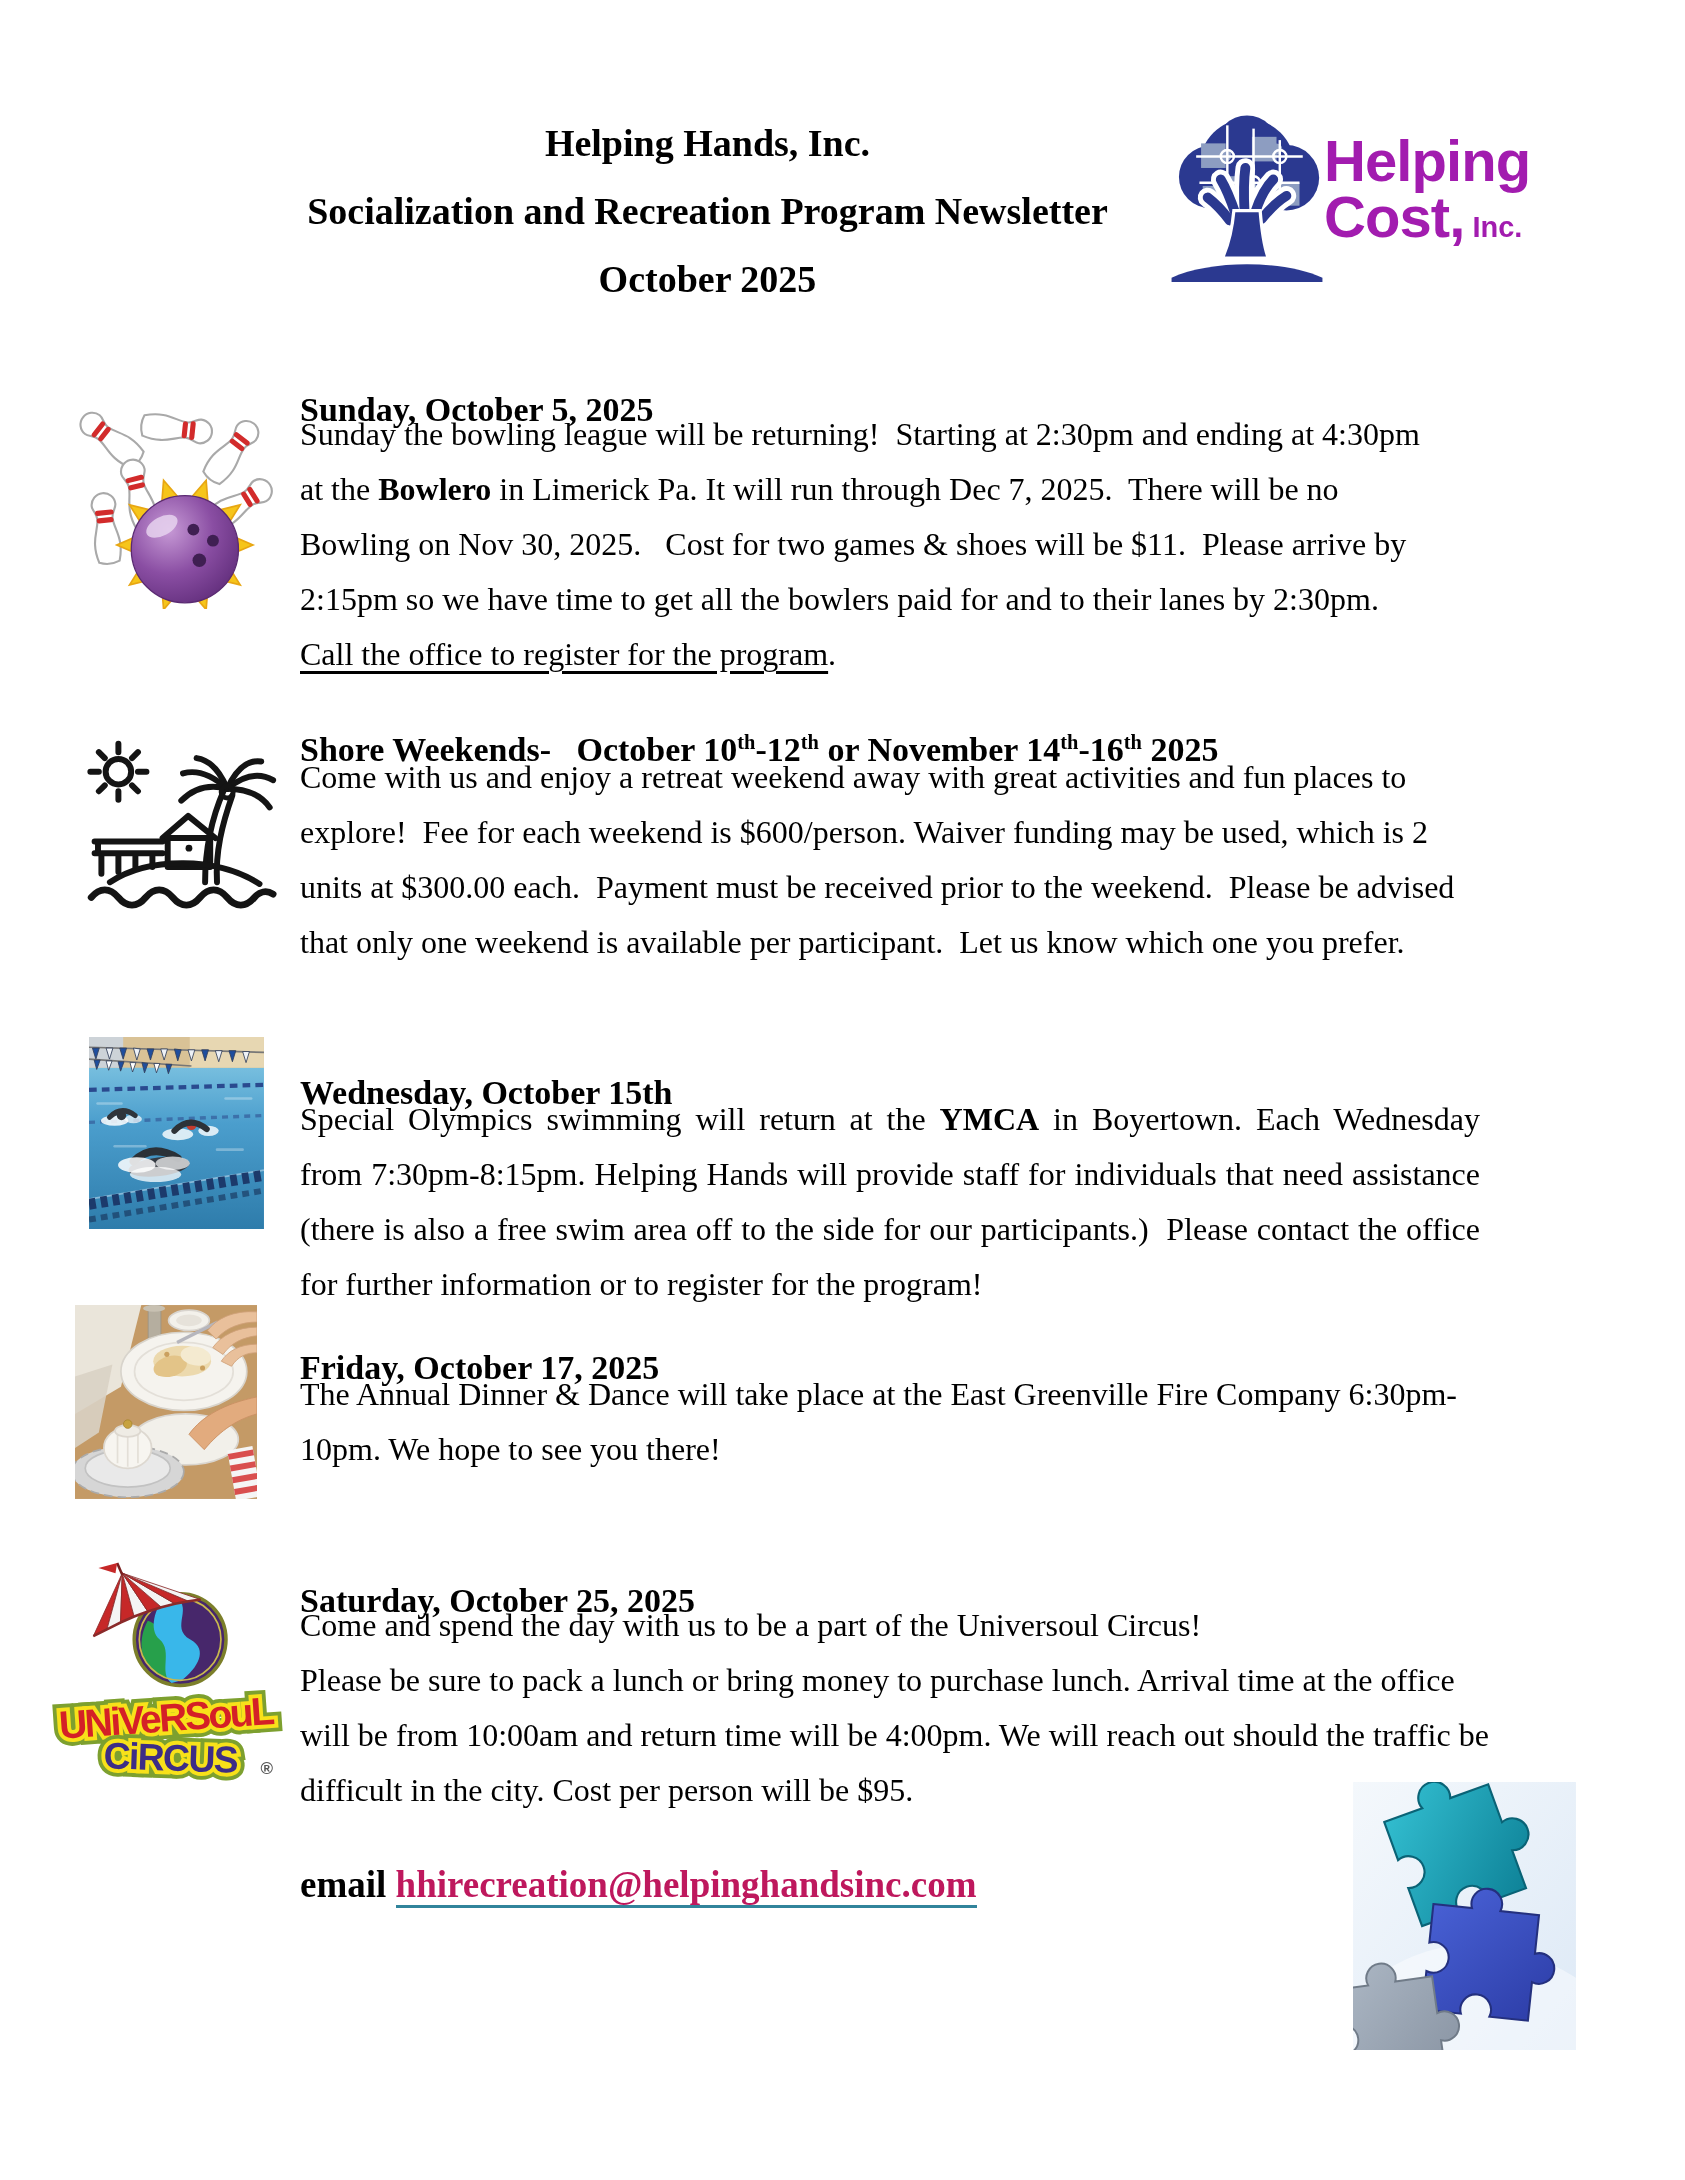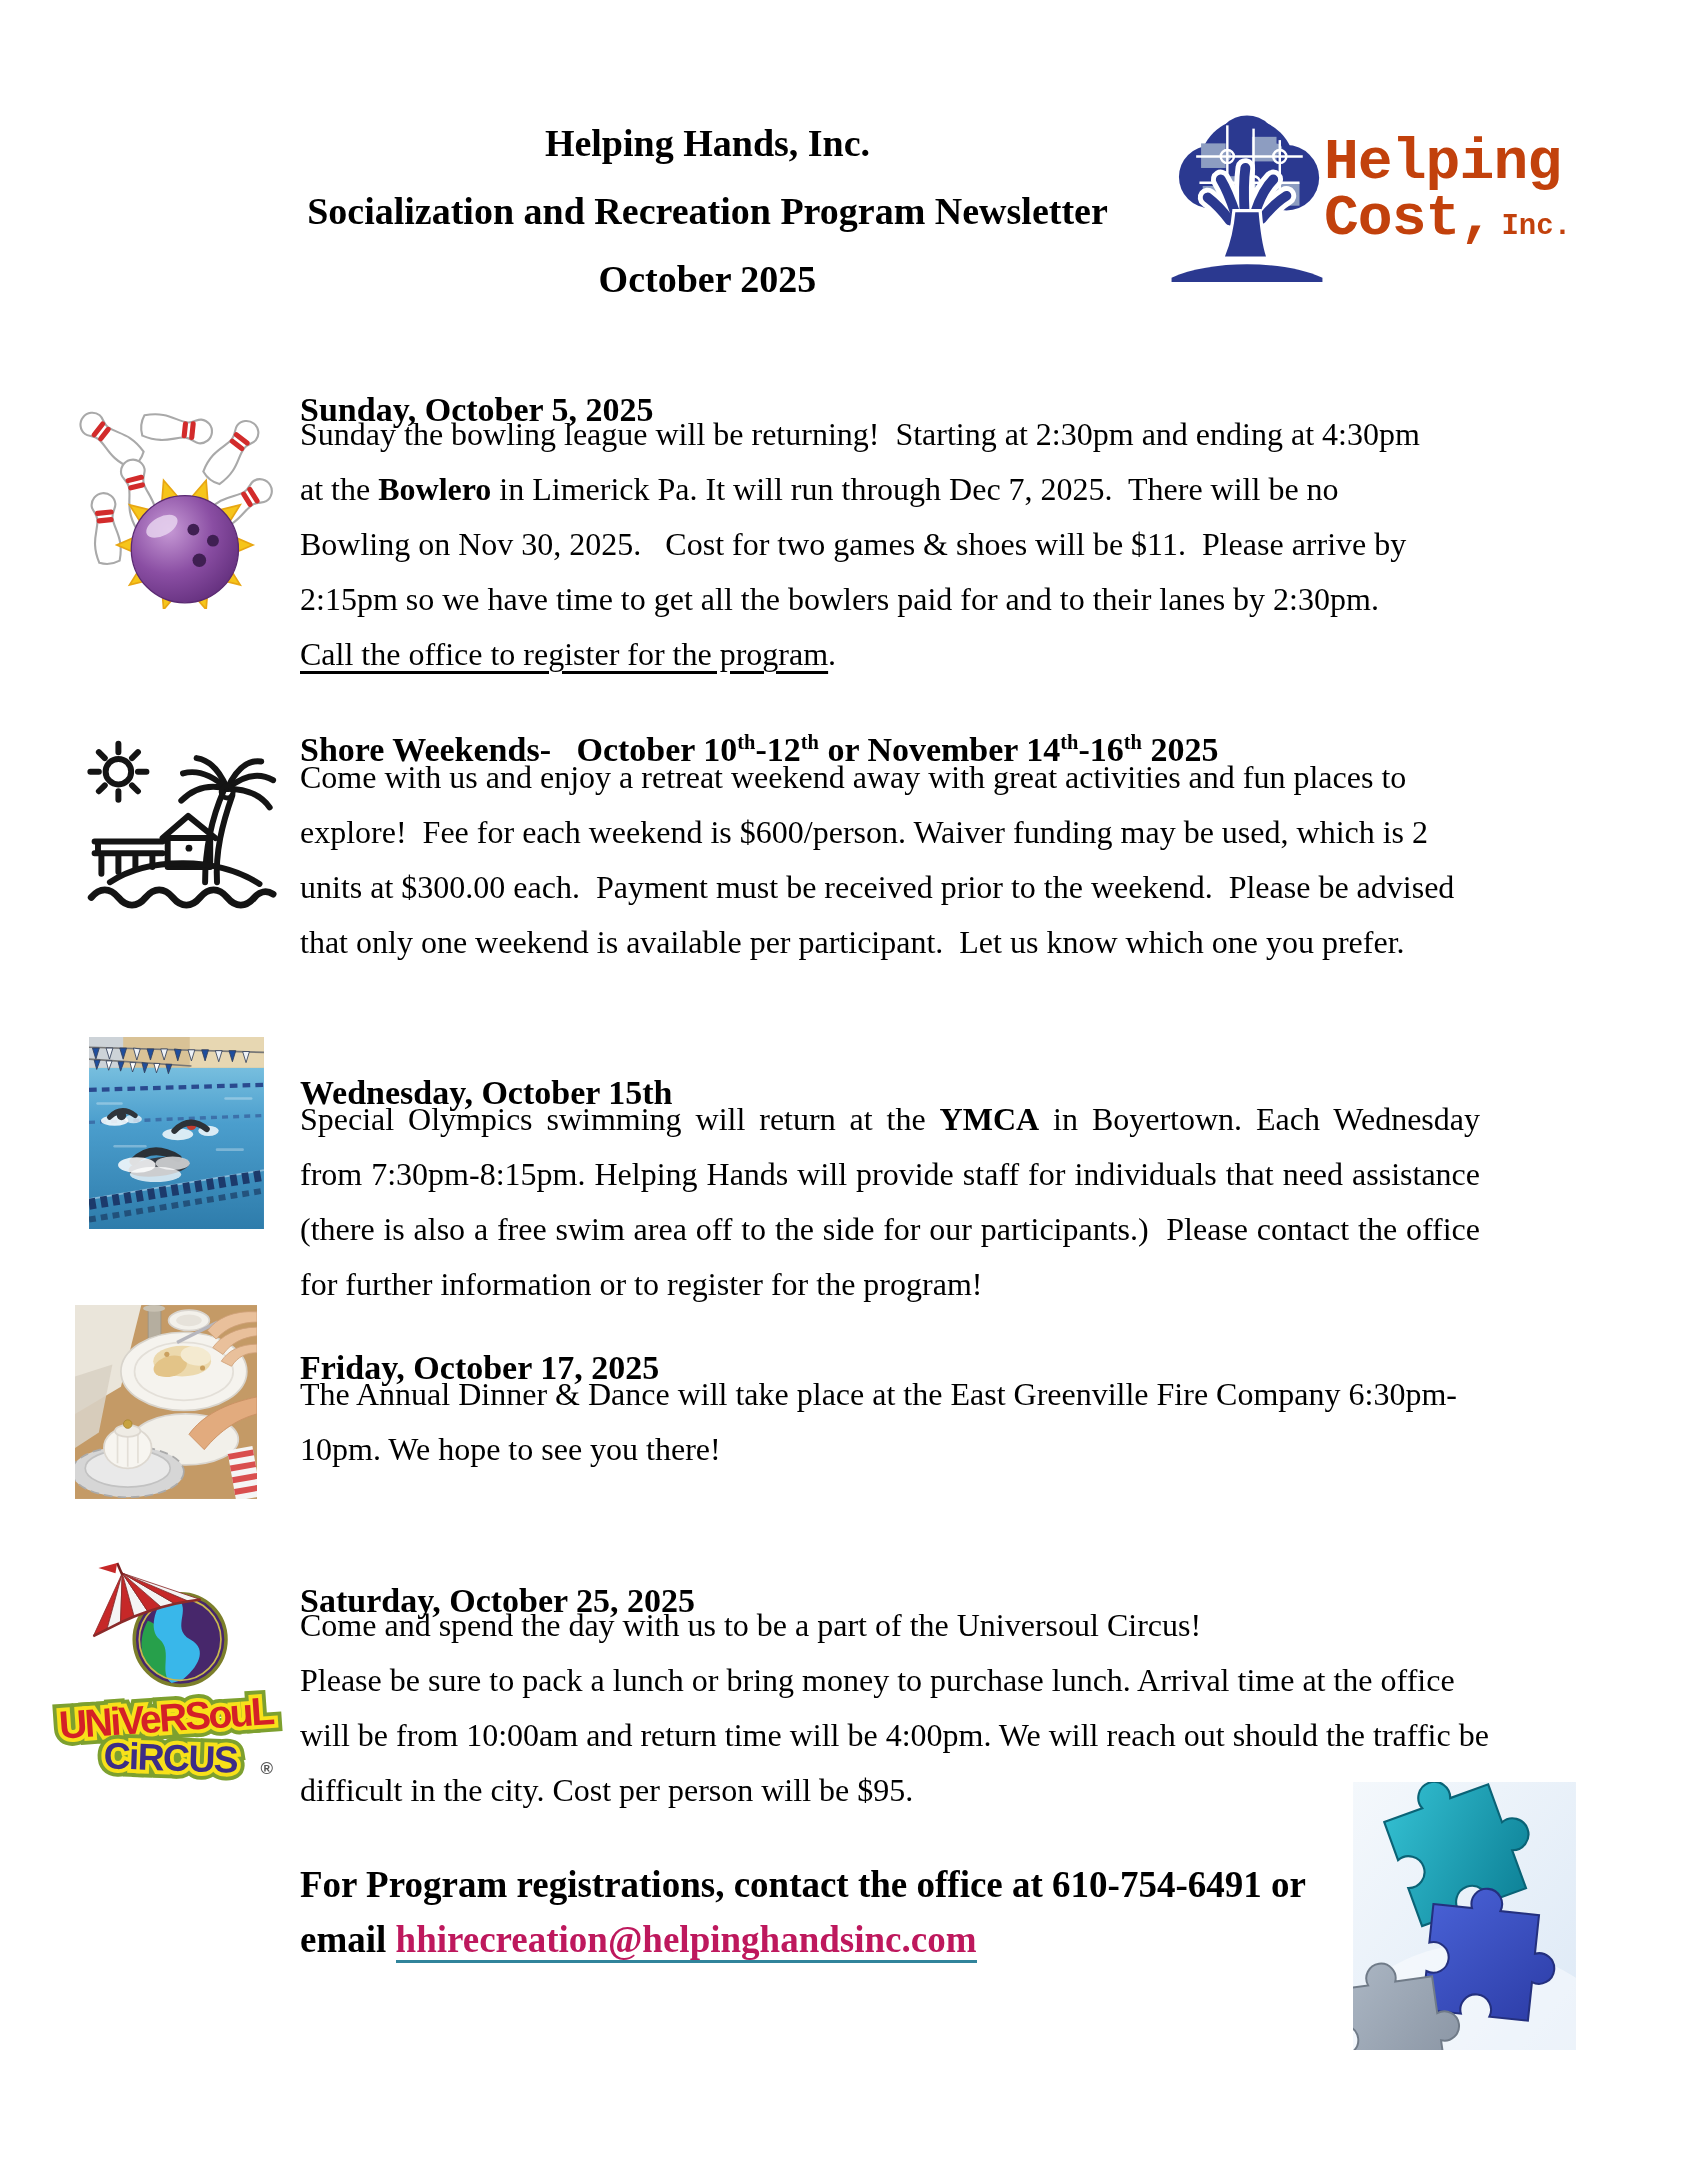--- a/index.html
+++ b/index.html
@@ -3,22 +3,22 @@
 <meta charset="utf-8">
 <style>
   html,body{margin:0;padding:0;background:#9a9a9a;}
   .page{position:relative;width:1686px;height:2181px;background:#ffffff;overflow:hidden;
         font-family:"Liberation Serif",serif;color:#000;padding-left:28px;}
   .abs{position:absolute;}
   
   .doc-title{left:239px;top:109px;width:937px;text-align:center;font-weight:700;
              font-size:38px;line-height:68px;}
   .logo{left:1165px;top:101px;width:417px;height:192px;display:flex;align-items:center;}
-  .logo-text{margin-left:-5.1px;font-family:Liberation Mono, monospace;font-weight:700;
-             color:#c2410c;line-height:56px;white-space:nowrap;}
+  .logo-text{margin-left:-5.1px;font-family:Liberation Sans, sans-serif;font-weight:700;
+             color:#a21caf;line-height:56px;white-space:nowrap;}
   .logo-w1,.logo-w2{font-size:58px;letter-spacing:-0.9px;}
   .logo-w3{font-size:29px;margin-left:8px;}
   
   .head{font-weight:700;font-size:34px;line-height:48px;white-space:nowrap;}
   .body-text{font-size:32px;line-height:55px;}
   .body-text p{margin:0;}
   .justify{text-align:justify;}
   .rt-b{font-weight:700;}
   .rt-u{text-decoration:underline;text-decoration-thickness:2.6px;text-underline-offset:6px;}
   .rt-sup{vertical-align:super;font-size:60%;line-height:0;}
@@ -288,21 +288,20 @@
       </g>
     </svg>
   </figure>
   <h2 class="abs head" style="left:300px;top:1549px;"><span>Saturday, October 25, 2025</span></h2>
   <div class="abs body-text" style="left:300px;top:1598px;width:1193px;">
     <p><span>Come and spend the day with us to be a part of the Universoul Circus!</span></p>
     <p><span>Please be sure to pack a lunch or bring money to purchase lunch. Arrival time at the office will be from 10:00am and return time will be 4:00pm. We will reach out should the traffic be difficult in the city. Cost per person will be $95.</span></p>
   </div>
 
   <div class="abs footer-block" style="left:300px;top:1857px;width:1107px;">
-    <div><span>For Program registrations, contact the office at 610-754-6491 or</span></div>
     <div><span>email </span><a class="rt-link" href="mailto:hhirecreation@helpinghandsinc.com">hhirecreation@helpinghandsinc.com</a></div>
   </div>
 
   <figure class="abs" style="left:1353px;top:1782px;width:223px;height:268px;">
     <svg viewBox="0 0 262 315">
       <defs>
         <linearGradient id="pzbg" x1="0" y1="0" x2="1" y2="1">
           <stop offset="0%" stop-color="#f4f8fc"></stop>
             <stop offset="100%" stop-color="#dde9f6"></stop>
         </linearGradient>

